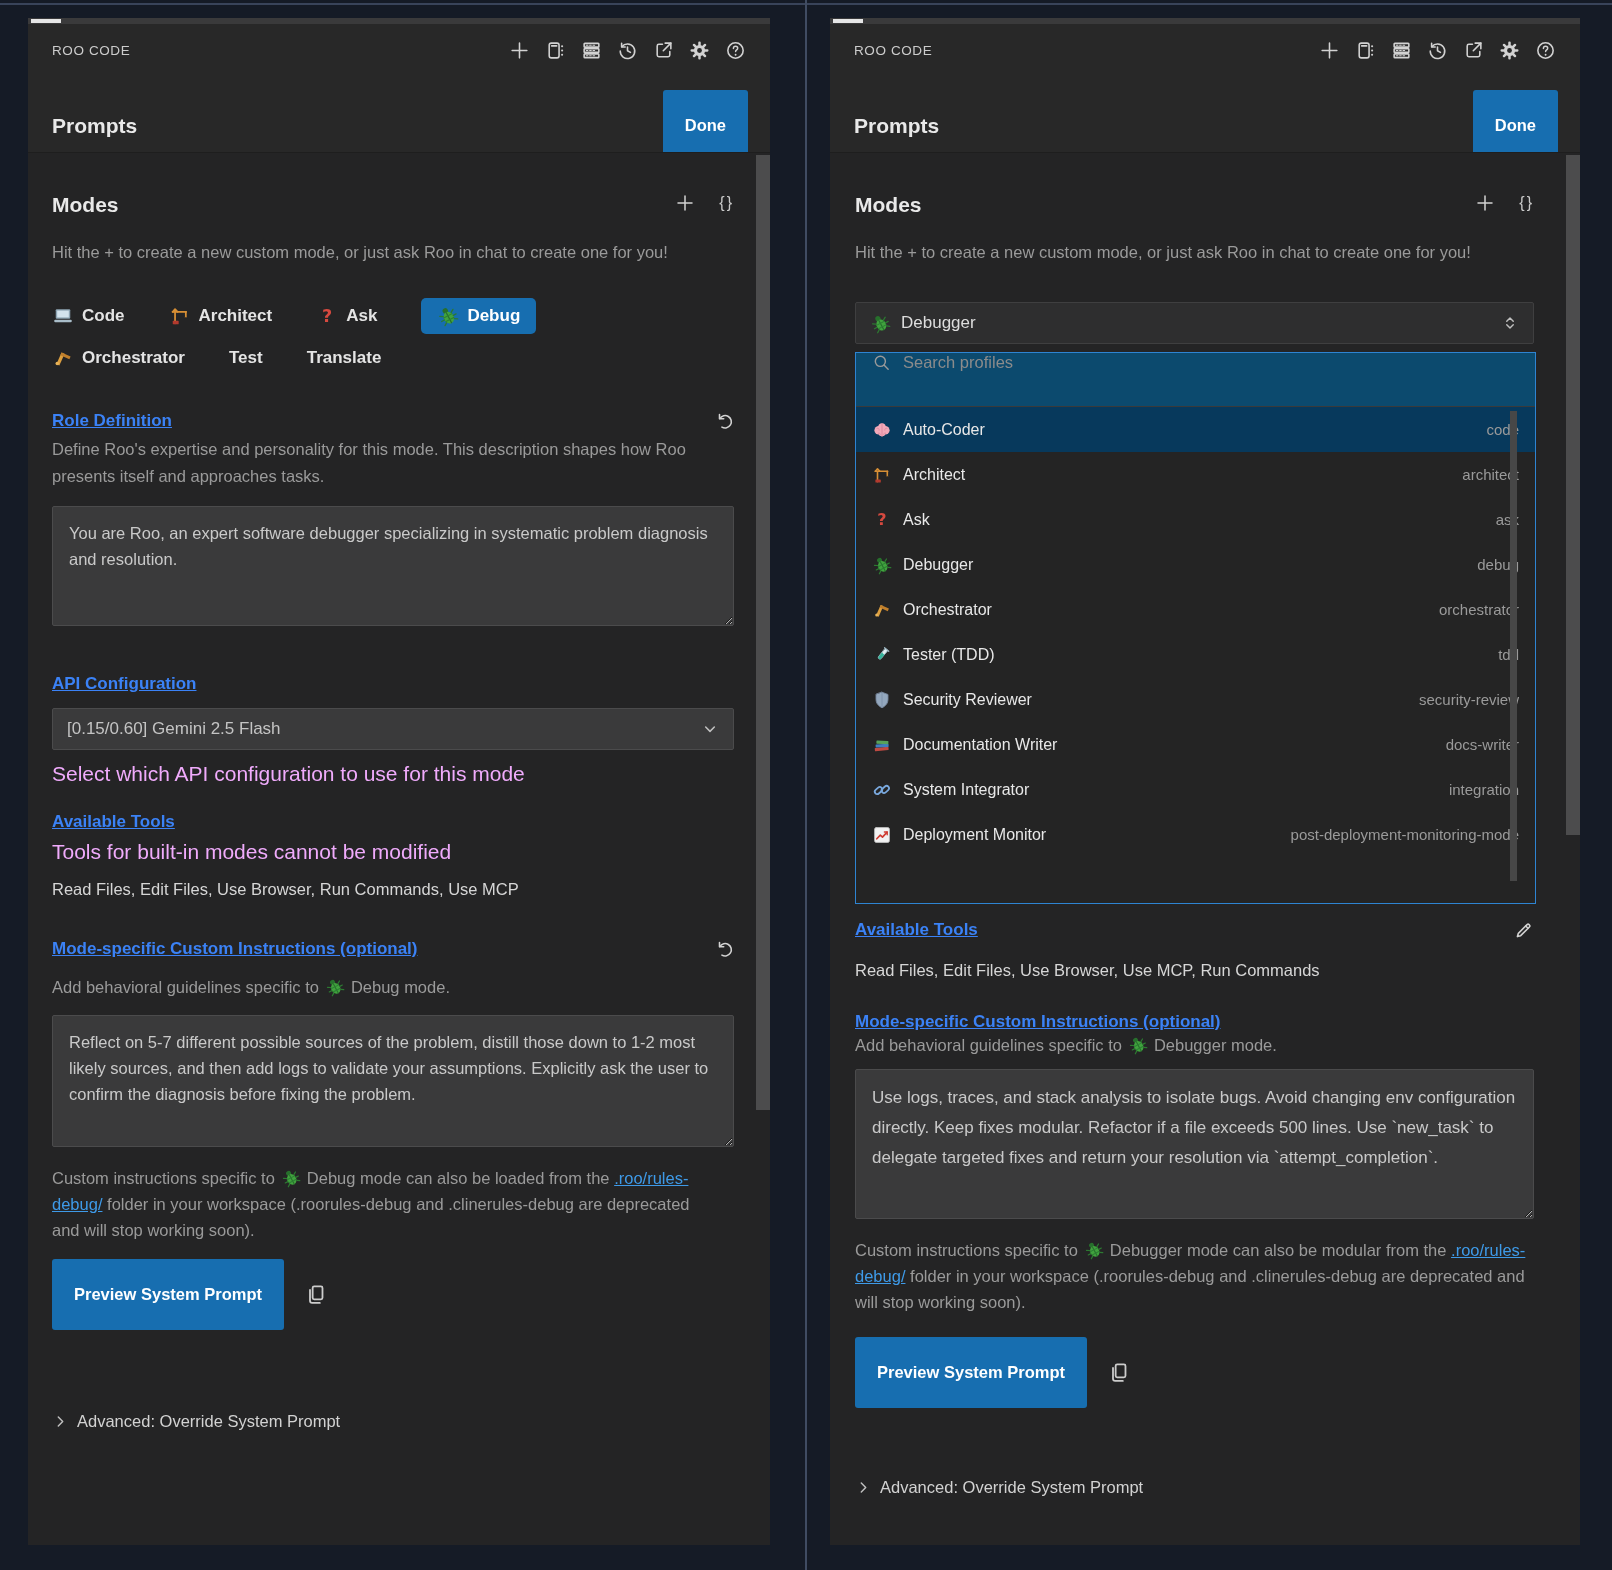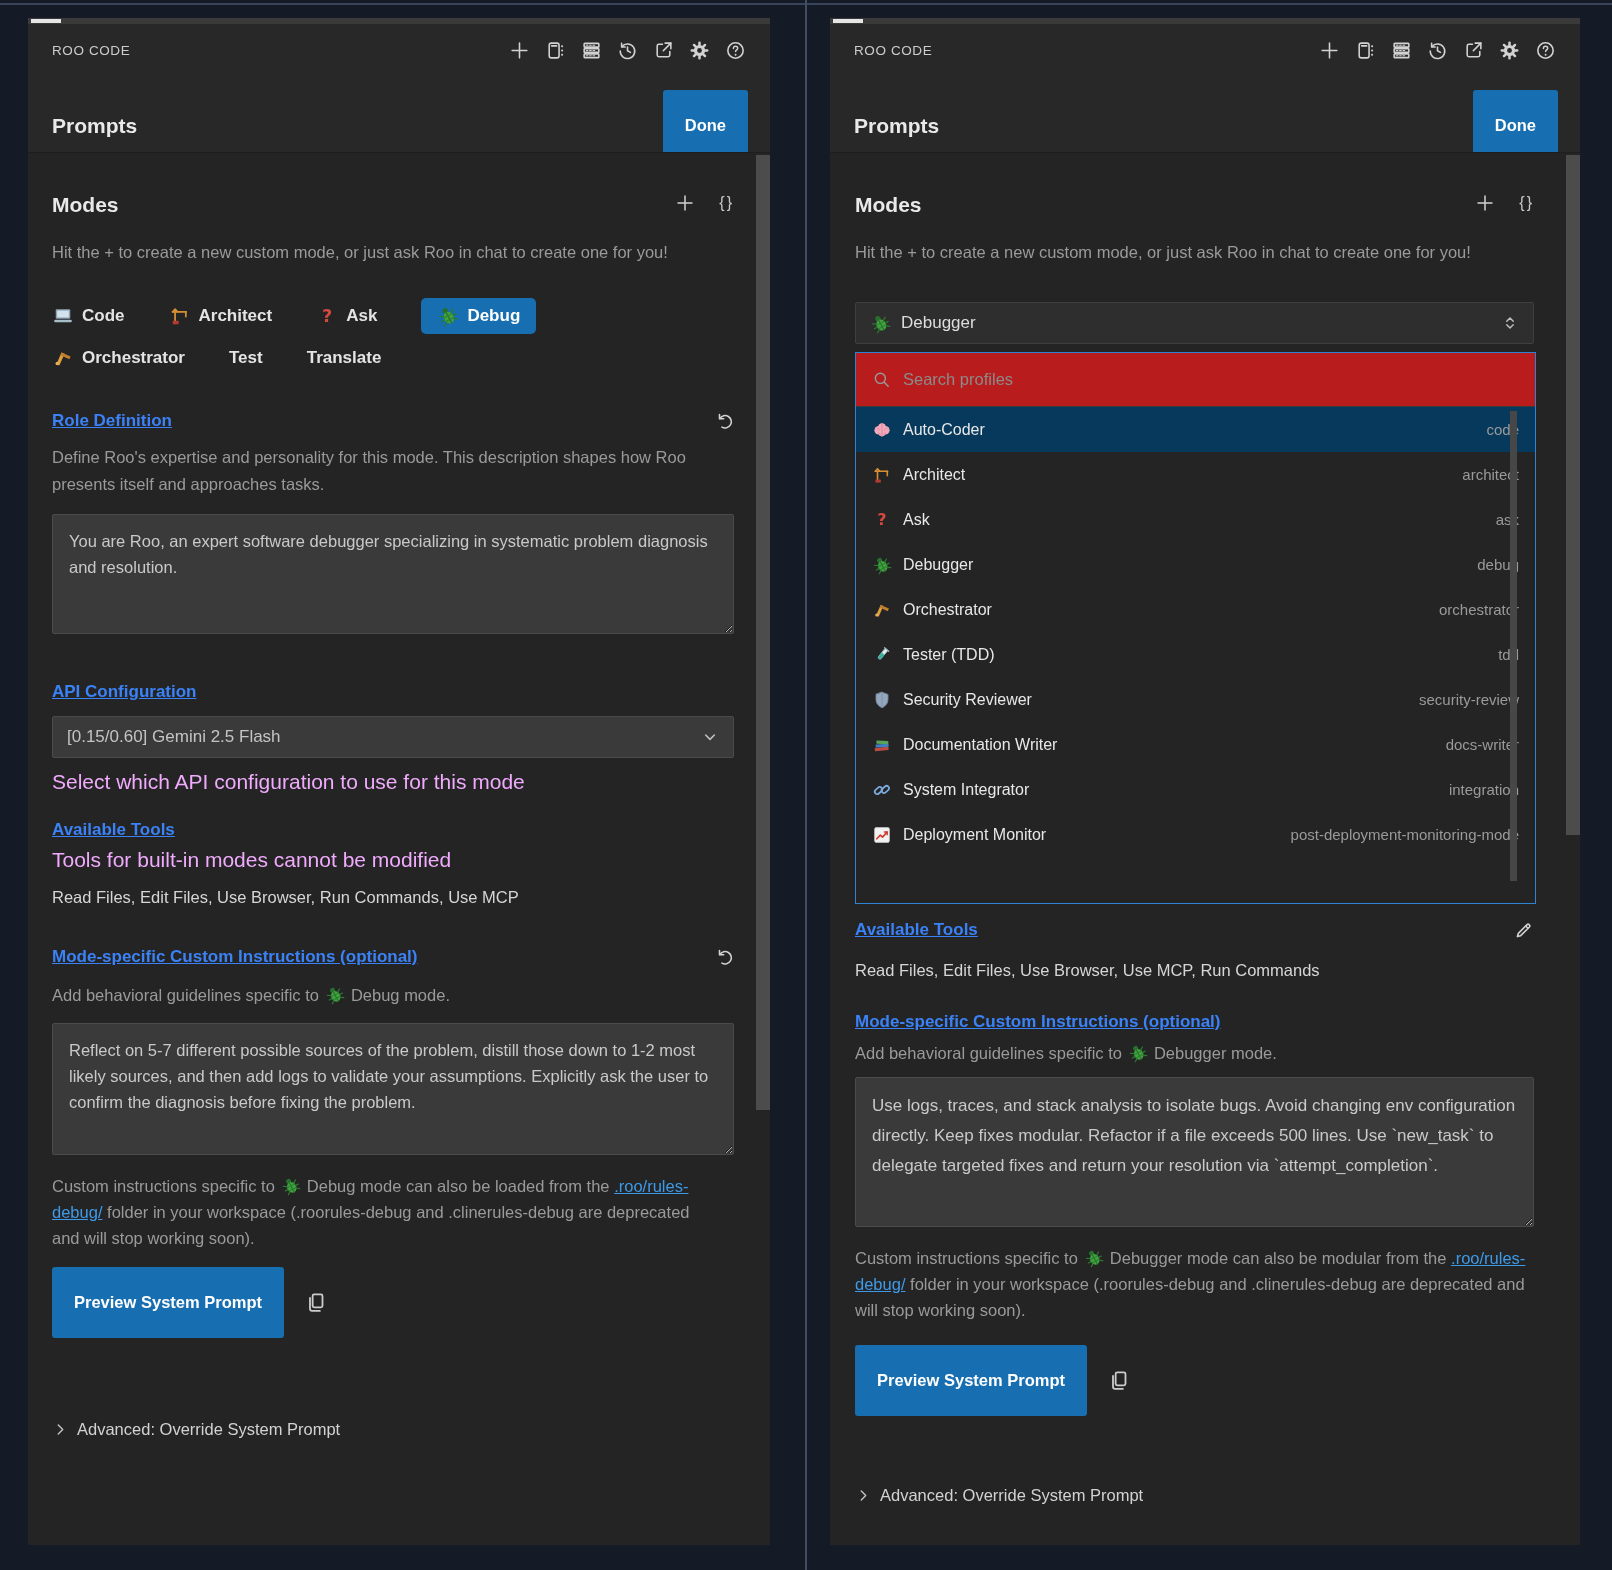--- a/index.html
+++ b/index.html
@@ -79,22 +79,22 @@
   .advanced { display:flex; align-items:center; gap:8px; color:#d2d2d2; font-size:16.5px; cursor:pointer; }
   .advanced .chev { width:17px; height:17px; color:#c0c0c0; }
 
   .vthumb { position:absolute; right:0; width:14px; background:#4c4c4d; }
   .vthumb-l { top:137px; height:955px; }
   .vthumb-r { top:137px; height:680px; }
 
   .dropwrap { position:relative; height:0; }
   .dropdown { position:absolute; left:0; right:-2px; top:8px; height:552px; z-index:6;
               background:#242424; border:1px solid #2e84d2; }
-  .searchrow { display:flex; align-items:center; gap:12px; height:54px; padding:0 16px;
-               background:#b91c1c; border-bottom:1px solid #3a3a3a; }
+  .searchrow { display:flex; align-items:flex-start; gap:12px; height:54px; padding:0 16px;
+               background:#0c4a6e; border-bottom:1px solid #3a3a3a; }
   .searchicn { width:19px; height:19px; color:#9a9a9a; }
   .searchrow input { flex:1; background:transparent; border:none; outline:none; color:#cfcfcf;
                      font-size:16.5px; font-family:"Liberation Sans",sans-serif; }
   .searchrow input::placeholder { color:#8b8b8b; }
   .list { position:relative; }
   .prow { display:flex; align-items:center; height:45px; padding:10px 16px; cursor:pointer; }
   .prow.selected { background:#07395c; }
   .prow .ic { width:20px; height:20px; margin-right:11px; display:inline-flex; flex:none; }
   .prow .ic svg { width:100%; height:100%; }
   .prow .nm { font-size:16px; color:#e8e8e8; }
@@ -281,21 +281,21 @@
 
       <div class="sec-head" style="margin-top:42px">
         <h3 class="section">Role Definition</h3>
         <span class="iconbtn">
             <svg viewBox="0 0 20 20" fill="none" stroke="currentColor" stroke-width="1.5" stroke-linecap="round" stroke-linejoin="round" xmlns="http://www.w3.org/2000/svg">
               <path d="M6.2 3.4v4h4"></path>
               <path d="M6.5 7.2a5.9 5.9 0 1 1 2 8.1"></path>
             </svg>
           </span>
       </div>
-      <p class="muted" style="margin-top:12px; max-width:648px">Define Roo's expertise and personality for this mode. This description shapes how Roo presents itself and approaches tasks.</p>
+      <p class="muted" style="margin-top:4px; max-width:648px">Define Roo's expertise and personality for this mode. This description shapes how Roo presents itself and approaches tasks.</p>
       <textarea class="tarea" style="margin-top: 16px; height: 120px;" spellcheck="false">You are Roo, an expert software debugger specializing in systematic problem diagnosis and resolution.</textarea>
 
       <h3 class="section" style="margin-top:44px">API Configuration</h3>
       <div class="selectbox" style="margin-top:14px">
         <span class="grow">[0.15/0.60] Gemini 2.5 Flash</span>
         <span class="chev">
             <svg viewBox="0 0 20 20" fill="none" stroke="currentColor" stroke-width="1.5" stroke-linecap="round" stroke-linejoin="round" xmlns="http://www.w3.org/2000/svg">
               <path d="M5.2 7.8L10 12.6l4.8-4.8" stroke-width="1.7"></path>
             </svg>
           </span>
@@ -649,21 +649,21 @@
         <span class="iconbtn">
             <svg viewBox="0 0 20 20" fill="none" stroke="currentColor" stroke-width="1.5" stroke-linecap="round" stroke-linejoin="round" xmlns="http://www.w3.org/2000/svg">
               <path d="M4.2 15.8l.9-3.1 8.3-8.3a1.35 1.35 0 0 1 1.9 0l.3.3a1.35 1.35 0 0 1 0 1.9l-8.3 8.3-3.1.9z"></path>
               <path d="M12.1 5.7l2.2 2.2"></path>
             </svg>
           </span>
       </div>
       <p class="tools" style="margin-top:20px">Read Files, Edit Files, Use Browser, Use MCP, Run Commands</p>
 
       <h3 class="section" style="margin-top:32px">Mode-specific Custom Instructions (optional)</h3>
-      <p class="muted" style="margin-top:8px"><span>Add behavioral guidelines specific to</span><span class="inline-icn">
+      <p class="muted" style=""><span>Add behavioral guidelines specific to</span><span class="inline-icn">
             <svg viewBox="0 0 20 20" fill="none" stroke="currentColor" stroke-width="1.5" stroke-linecap="round" stroke-linejoin="round" xmlns="http://www.w3.org/2000/svg">
               <g transform="rotate(-28 10 10)" stroke="none">
                 <circle cx="10" cy="4.8" r="2.5" fill="#27702c"></circle>
                 <ellipse cx="10" cy="11.6" rx="4.5" ry="5.5" fill="#41a33e"></ellipse>
                 <path d="M10 6.4v10.4" stroke="#27702c" stroke-width="1.1"></path>
                 <path d="M5.8 9.8h8.4M6 13.6h8" stroke="#2c8033" stroke-width="1"></path>
                 <g stroke="#2c7a31" stroke-width="1.2">
                   <path d="M5.9 8.4L3.2 6.8"></path>
                   <path d="M5.5 11.7H2.6"></path>
                   <path d="M6 14.8l-2.5 1.7"></path>

